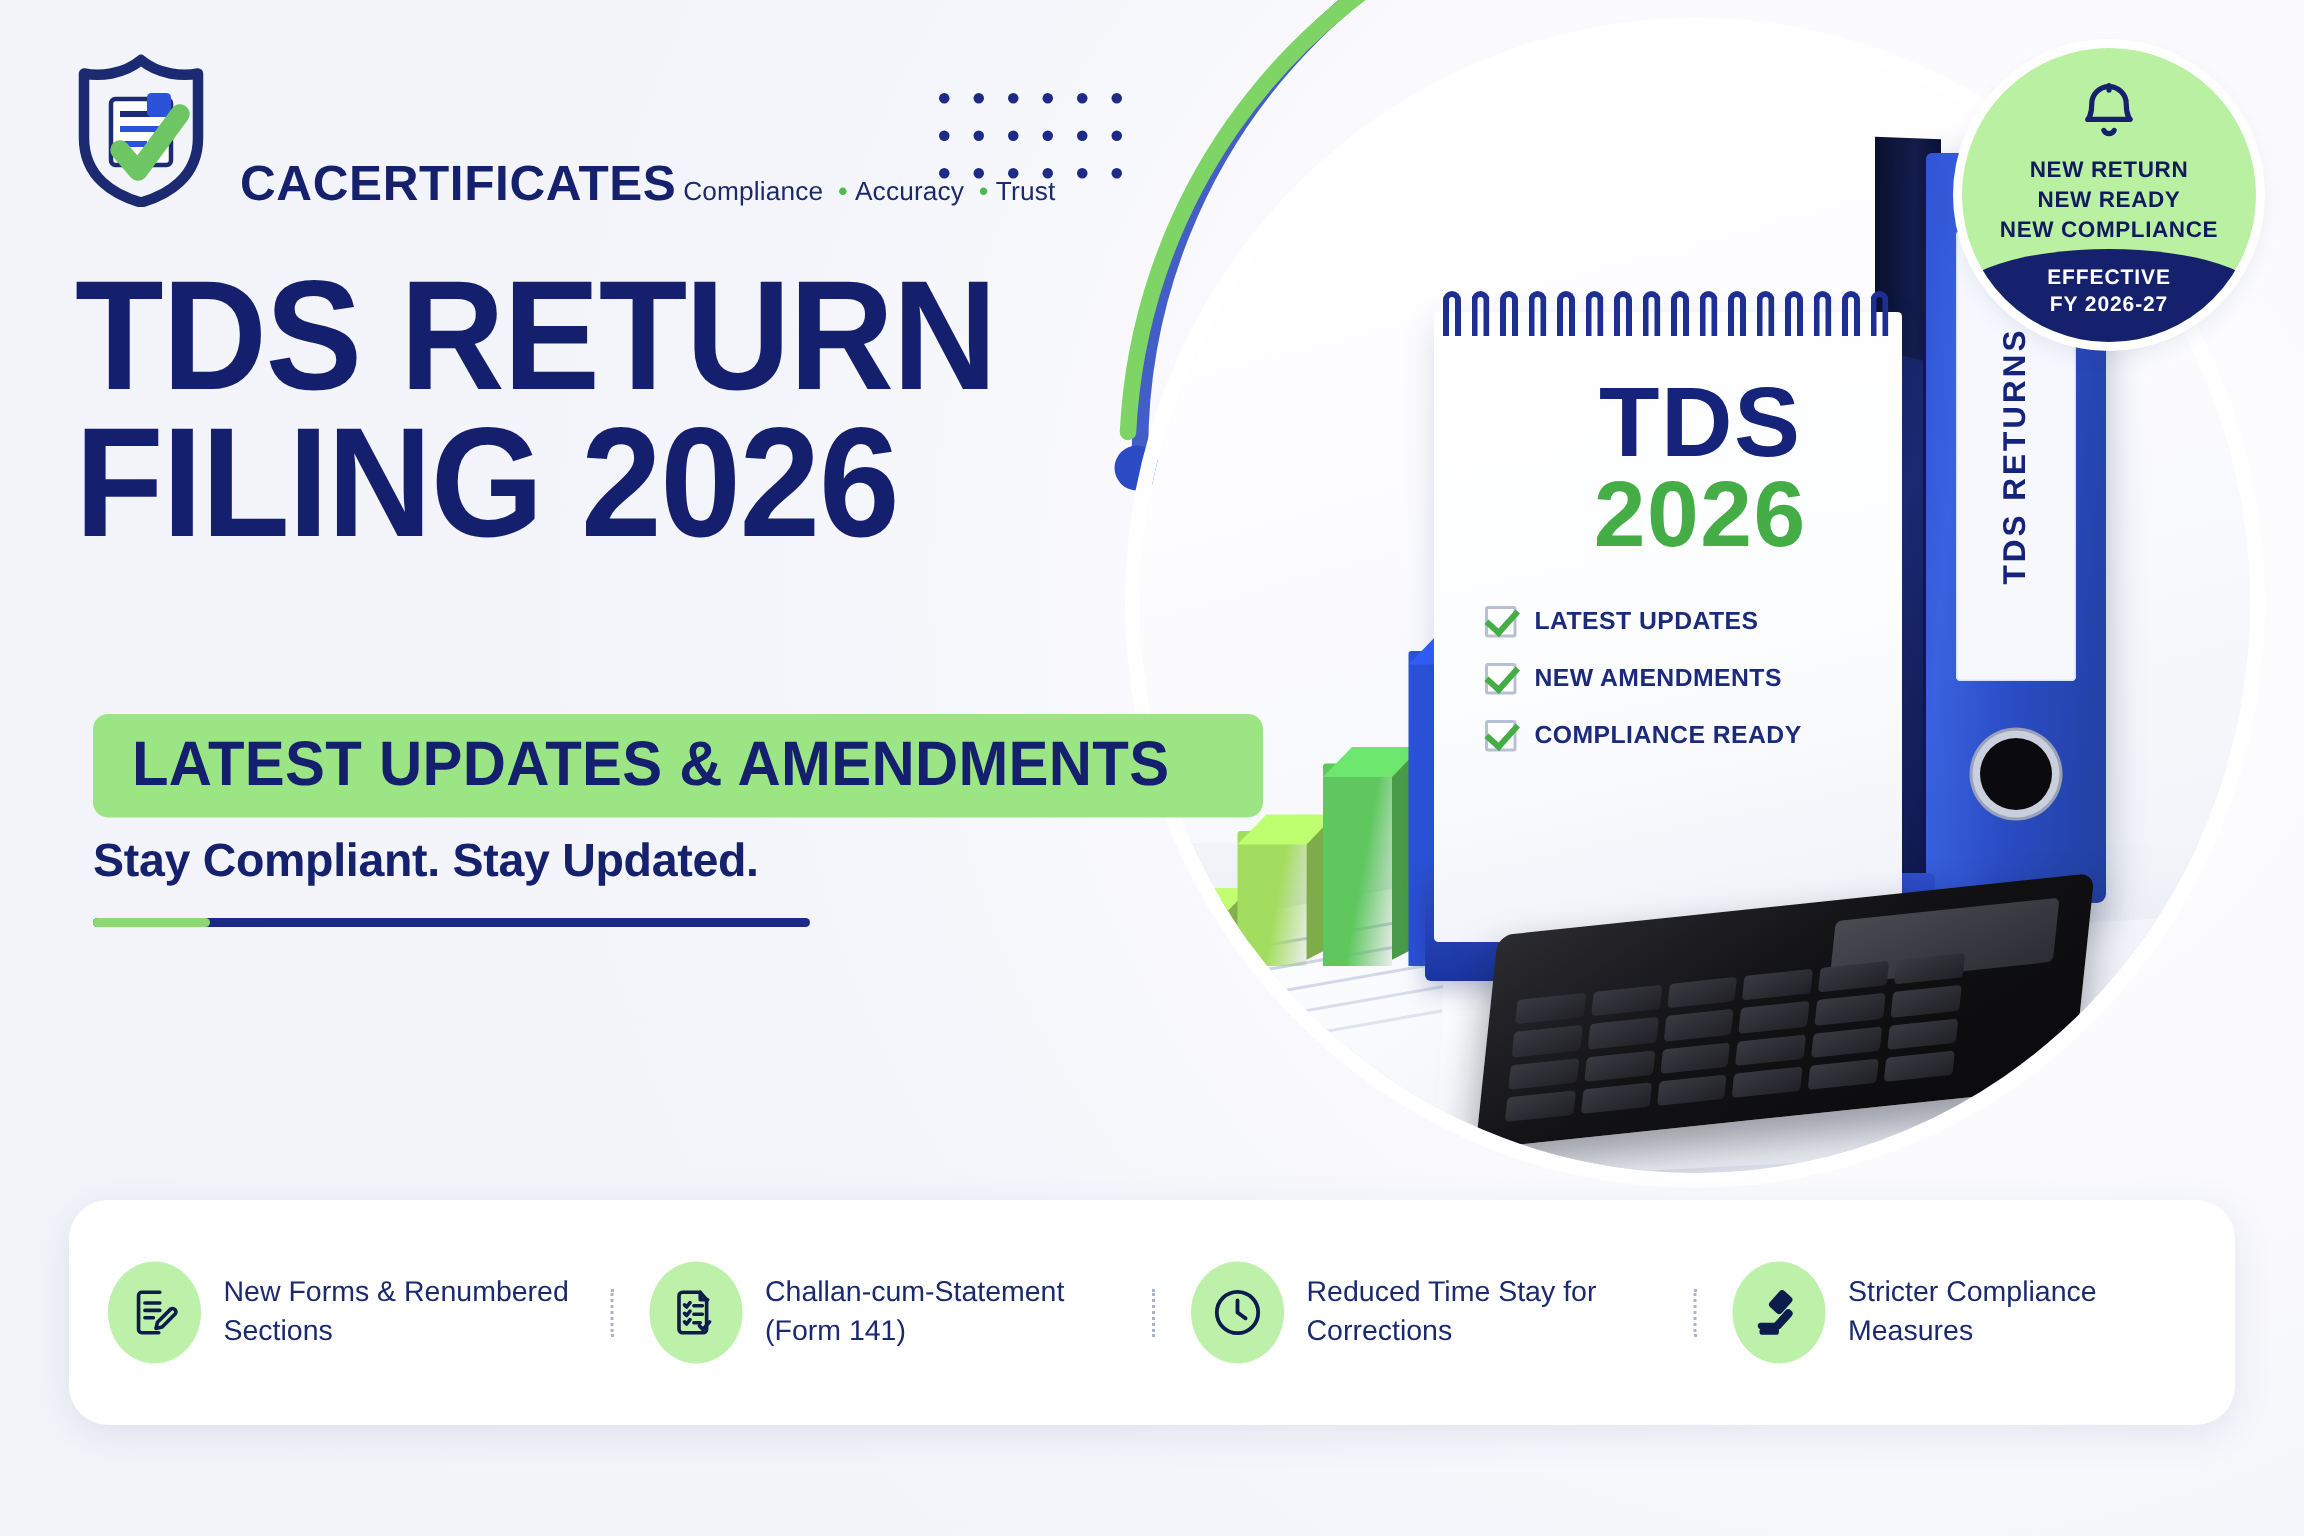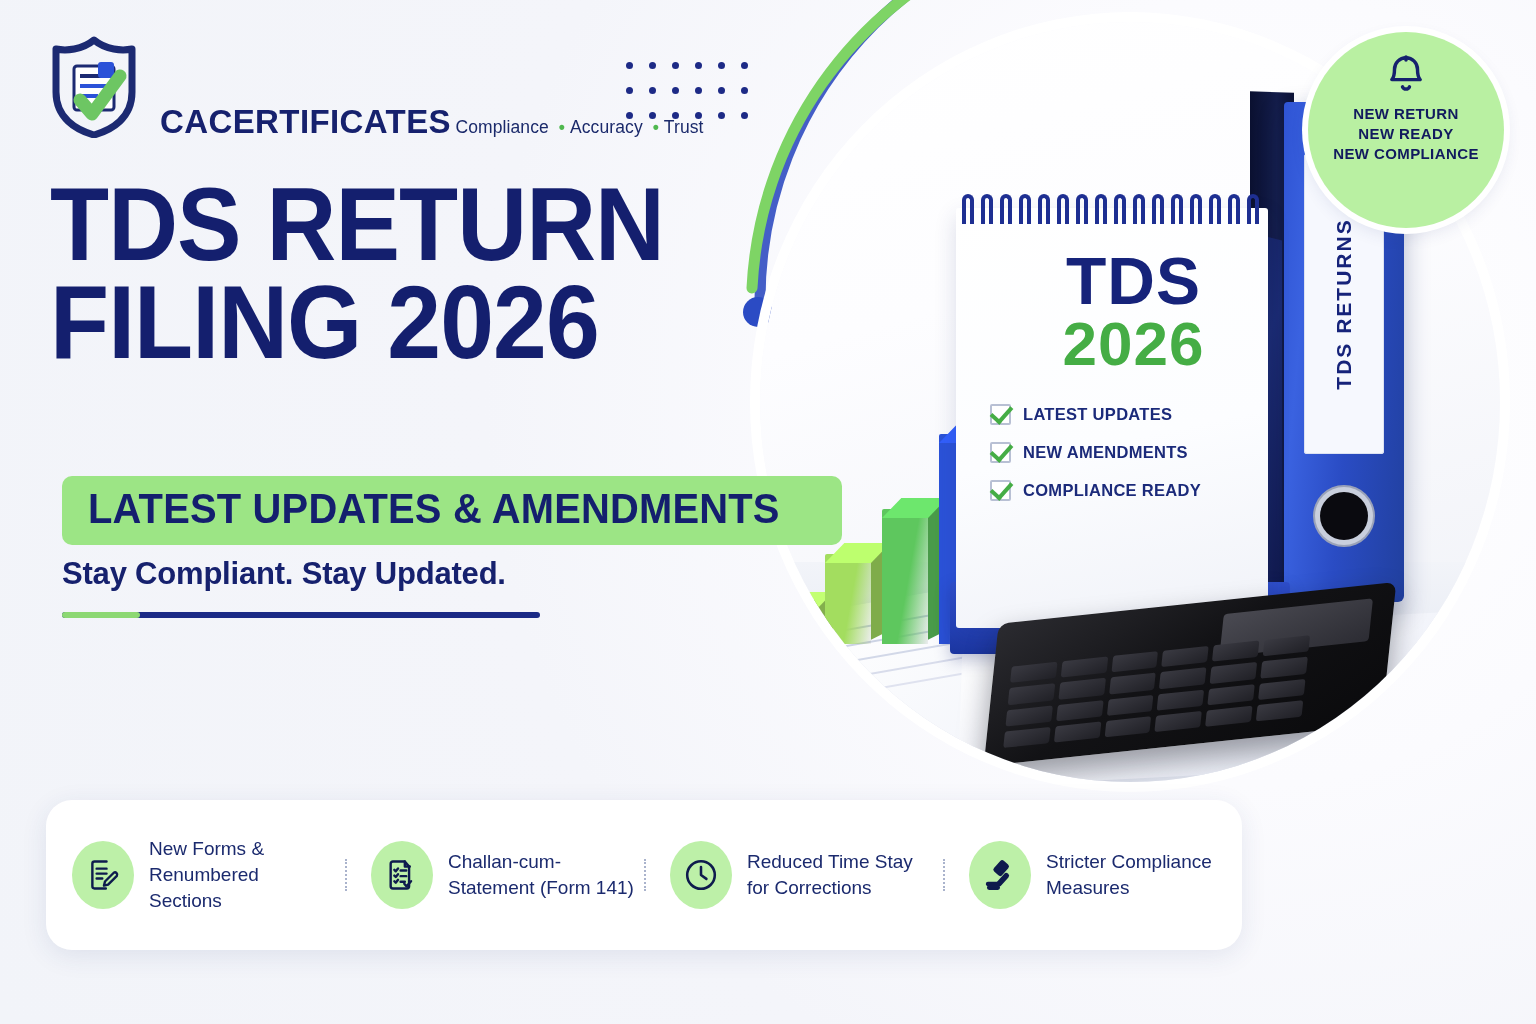--- a/index.html
+++ b/index.html
@@ -241,21 +241,21 @@
   }
   .rule { position:absolute; left:62px; top:612px; width:478px; height:6px; border-radius:3px; background:#1b2a86; }
   .rule::before{ content:""; position:absolute; left:0; top:0; width:78px; height:6px; border-radius:3px; background:#8cd873; }
   .bodytext {
     position:absolute; left:62px; top:638px; width:520px;
     font-size:25px; color:#27337d; line-height:1.45;
   }
 
   
   .featurebar {
-    position:absolute; left:46px; top:800px; width:1196px; height:150px;
+    position:absolute; left:46px; top:800px; width:1444px; height:150px;
     background:#ffffff; border-radius:26px;
     box-shadow:0 6px 26px rgba(40,60,120,.10);
     display:flex; align-items:center;
     z-index:7;
   }
   .feature { flex:1; display:flex; align-items:center; gap:15px; padding:0 10px 0 26px; position:relative; }
   .feature + .feature::before {
     content:""; position:absolute; left:0; top:18px; bottom:18px; width:0;
     border-left:2px dotted #aab3cc;
   }
@@ -429,20 +429,24 @@
         <path d="M12 2.6v1.6"></path>
         <path d="M6 9a6 6 0 0 1 12 0c0 4 1.4 5.4 1.4 5.4H4.6S6 13 6 9z"></path>
         <path d="M10.2 18.2a2 2 0 0 0 3.6 0"></path>
       </svg>
     </div>
     <div class="badge-lines">
       <div>NEW RETURN</div>
       <div>NEW READY</div>
       <div>NEW COMPLIANCE</div>
     </div>
+    <div class="badge-band">
+      <div>EFFECTIVE</div>
+      <div>FY 2026-27</div>
+    </div>
   </div>
 
   <div class="logo-row">
     <span>
       <svg width="96" height="102" viewBox="0 0 96 102">
         <path d="M48 4 C36 14 20 15 10 13 L10 56 C10 82 30 94 48 99 C66 94 86 82 86 56 L86 13 C76 15 60 14 48 4 Z" fill="none" stroke="#1c2a72" stroke-width="7" stroke-linejoin="round"></path>
         <rect x="28" y="30" width="40" height="44" rx="3" fill="#ffffff" stroke="#1c2a72" stroke-width="3"></rect>
         <rect x="34" y="38" width="22" height="4" fill="#1c2a72"></rect>
         <rect x="34" y="48" width="26" height="4" fill="#2b52d8"></rect>
         <rect x="34" y="58" width="18" height="4" fill="#2b52d8"></rect>

